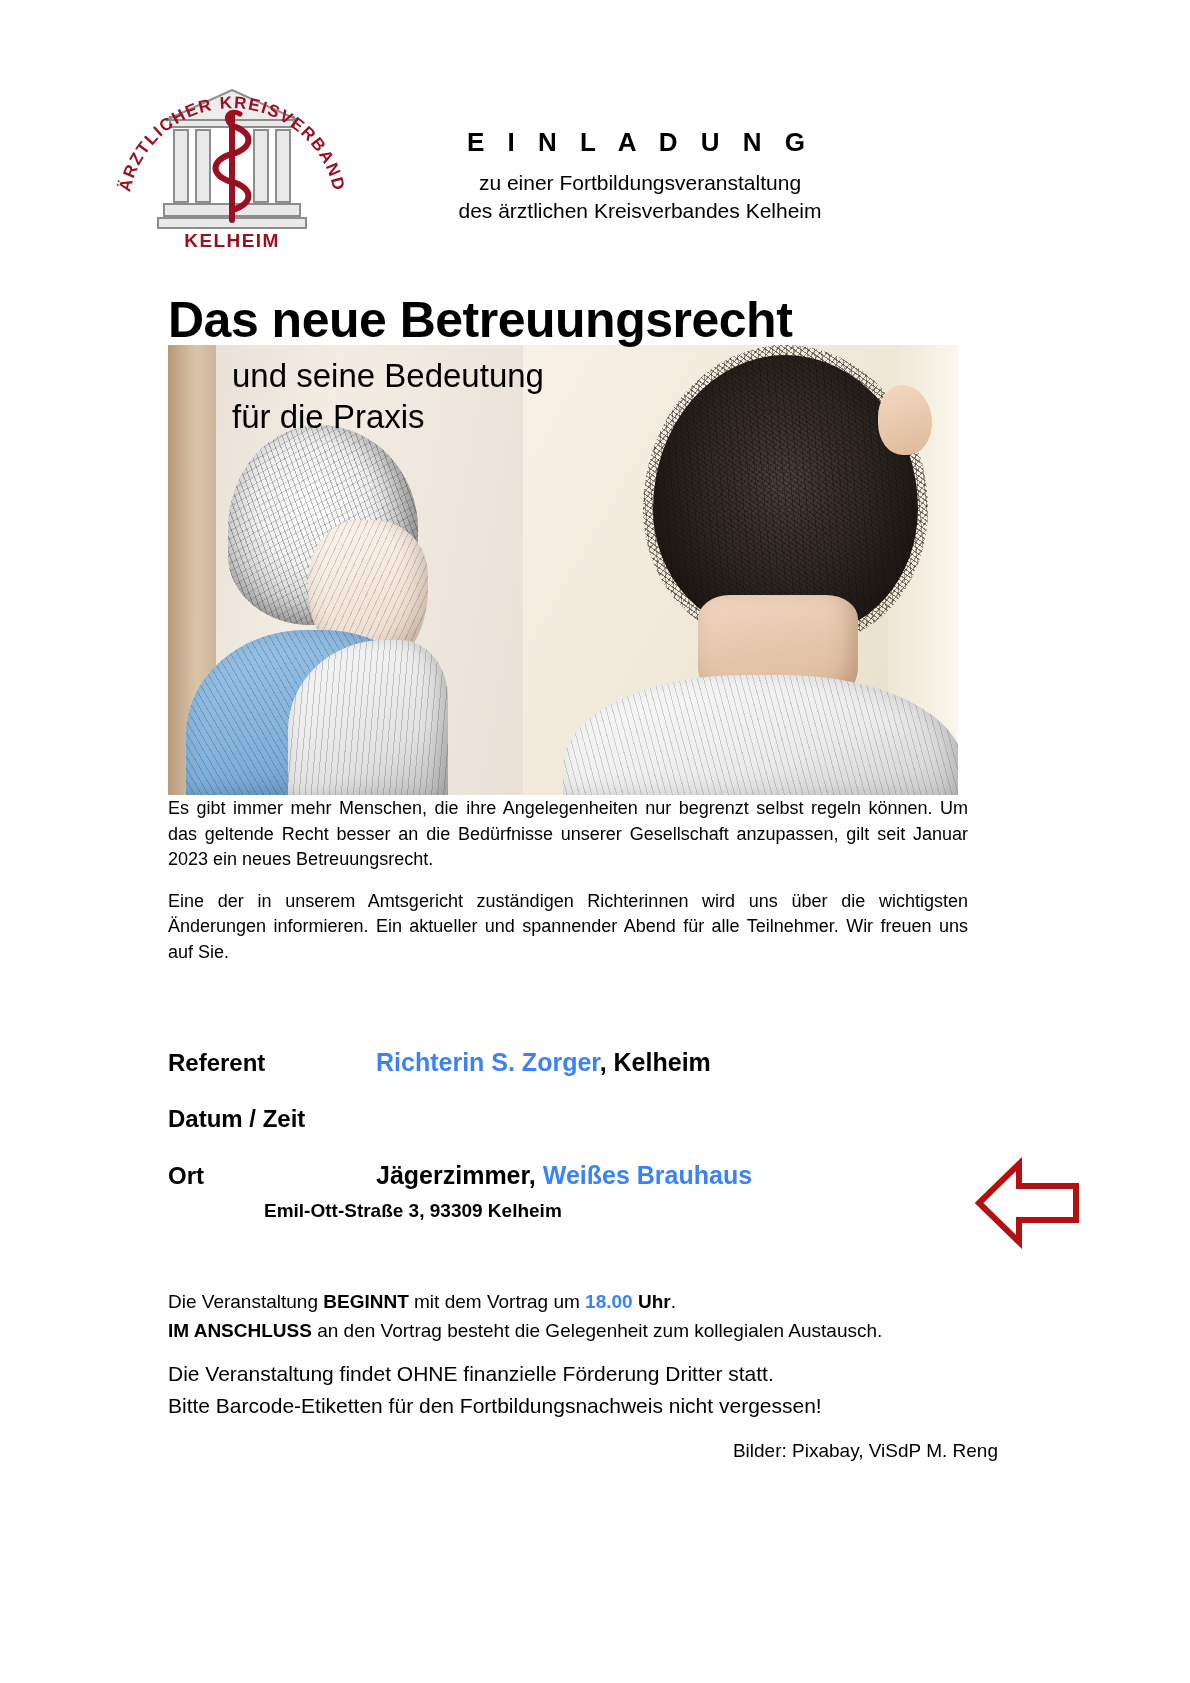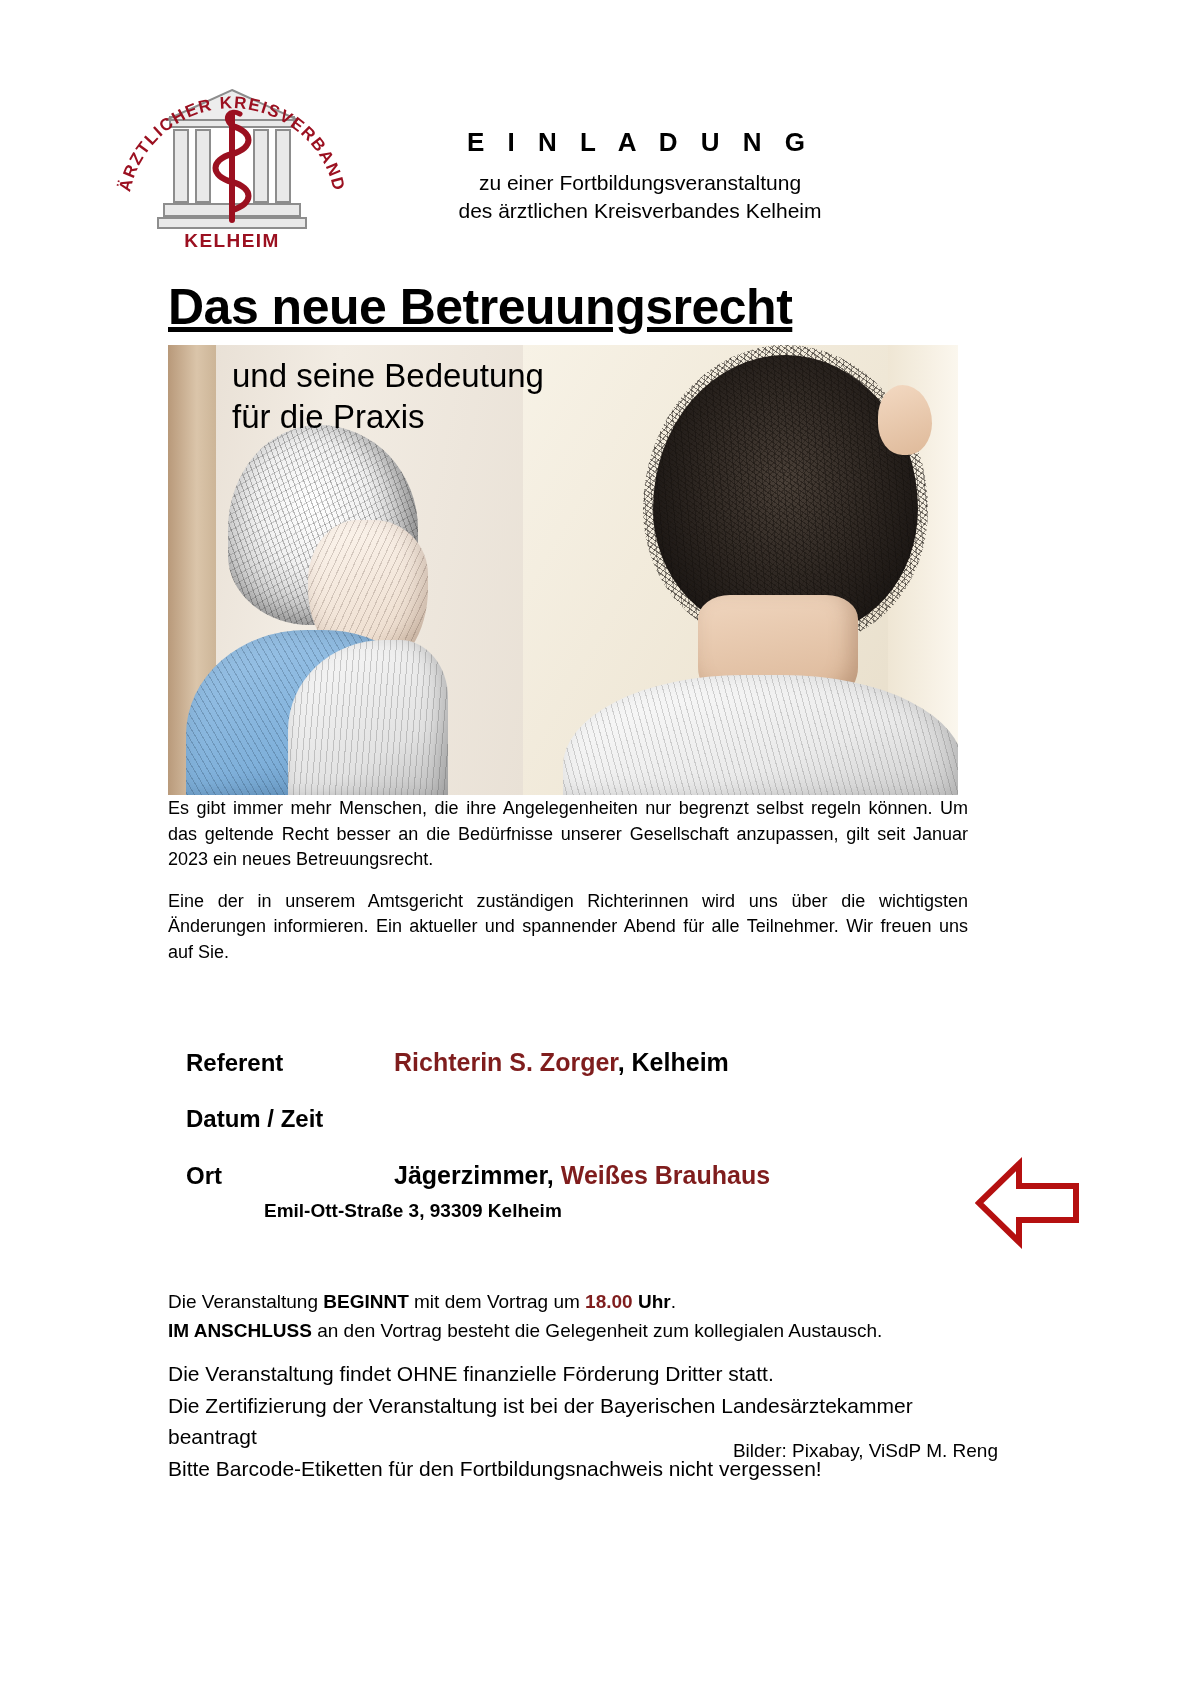--- a/index.html
+++ b/index.html
@@ -43,27 +43,26 @@
   }
   .sub1, .sub2 {
     font-size: 21px;
     line-height: 1.35;
   }
 
   
   .title {
     position: absolute;
     left: 168px;
-    top: 282px;
+    top: 295px;
     font-size: 50px;
     font-weight: bold;
     letter-spacing: -0.5px;
     line-height: 1.0;
     z-index: 5;
-    text-decoration: underline;
   }
   .subtitle {
     position: absolute;
     left: 232px;
     top: 355px;
     font-size: 33px;
     line-height: 1.25;
     z-index: 5;
     white-space: pre-line;
   }
@@ -200,33 +199,32 @@
   .details {
     position: absolute;
     left: 168px;
     top: 1048px;
     width: 800px;
   }
   .det-row {
     display: flex;
     align-items: baseline;
     margin-bottom: 28px;
-    margin-left: 18px;
   }
   .det-label {
     width: 208px;
     flex: 0 0 208px;
     font-size: 24px;
     font-weight: bold;
   }
   .det-value {
     font-size: 25px;
     font-weight: bold;
   }
-  .red { color: #7f1d1d; }
+  .red { color: #3b82f6; }
   .det-sub {
     margin-left: 96px;
     margin-top: -18px;
     font-size: 19px;
     font-weight: bold;
   }
 
   
   .arrow {
     position: absolute;
@@ -361,17 +359,16 @@
   <div>
     <span>Die Veranstaltung </span><b>BEGINNT</b><span> mit dem Vortrag um </span><b class="red">18.00</b><b> Uhr</b><span>.</span>
   </div>
   <div>
     <b>IM ANSCHLUSS</b><span> an den Vortrag besteht die Gelegenheit zum kollegialen Austausch.</span>
   </div>
 </div>
 
 <div class="fineprint">
   <div>Die Veranstaltung findet OHNE finanzielle Förderung Dritter statt.</div>
-  <div>Die Zertifizierung der Veranstaltung ist bei der Bayerischen Landesärztekammer beantragt</div>
   <div>Bitte Barcode-Etiketten für den Fortbildungsnachweis nicht vergessen!</div>
 </div>
 
 <div class="credits">Bilder: Pixabay, ViSdP M. Reng</div>
 
 </body></html>

